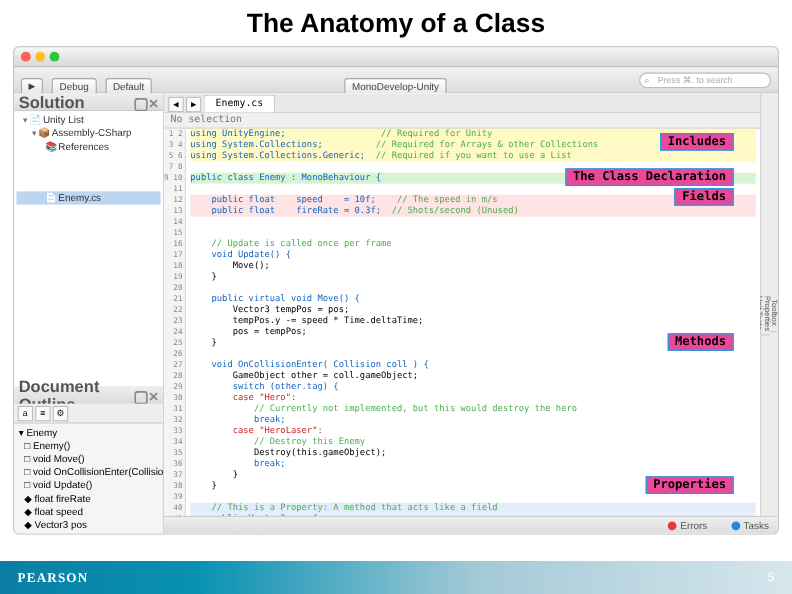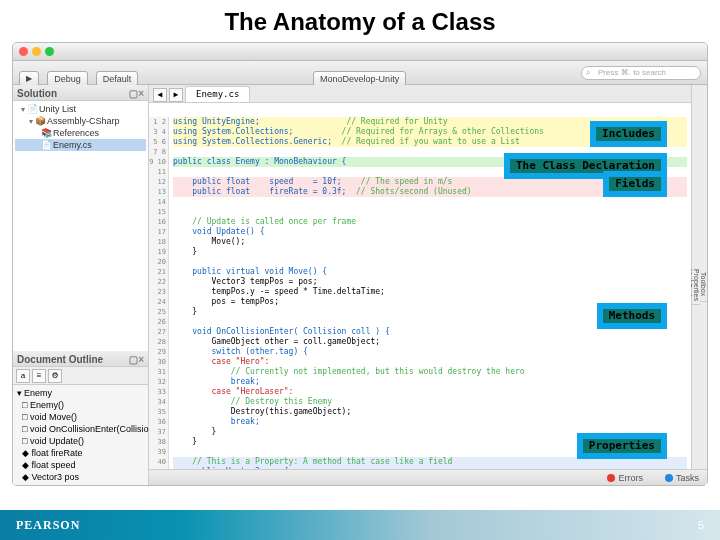--- a/index.html
+++ b/index.html
@@ -62,29 +62,29 @@
   
   .body {
     display:flex; height: 400px; background:#fff;
   }
   .sidebar {
     width: 136px; border-right:1px solid #ccc;
     background:#f5f5f5; display:flex; flex-direction:column;
   }
   .pane-head {
     height:16px; background:linear-gradient(#eee,#ddd);
-    border-bottom:1px solid #ccc; font-size:10px; font-weight:bold;
+    border-bottom:1px solid #ccc; font-size:15px; font-weight:bold;
     color:#555; padding:2px 4px 0; display:flex; align-items:center;
   }
   .pane-head .close { margin-left:auto; color:#888;}
   .tree { flex:1; background:#fff; padding:2px 2px; font-size:9px; color:#333; overflow:hidden;}
   .tree-item { padding:1px 0 1px 6px; white-space:nowrap;}
   .tree-item.l1 { padding-left:14px;}
   .tree-item.l2 { padding-left:26px;}
-  .tree-item.sel { background:#bcd6f2;}
+  .tree-item.sel { background:#bcd6f2;margin-top:35px;}
   .tri::before { content:"▾"; color:#777; margin-right:2px; font-size:8px;}
   .icn { display:inline-block; width:10px; text-align:center; margin-right:2px;}
   .outline-bar {
     height:18px; background:#eee; border-bottom:1px solid #ccc;
     display:flex; align-items:center; gap:2px; padding:0 3px;
   }
   .ob-btn { width:14px; height:14px; border:1px solid #bbb; background:#fafafa; font-size:8px; display:flex;align-items:center;justify-content:center;}
   .outline-list { font-size:9px; padding:2px 4px;}
   .outline-list div { padding:1px 0; white-space:nowrap;}
   
@@ -123,21 +123,21 @@
   .cm { color:#4caf50;}
   .st { color:#c62828;}
   .rightrail {
     width:16px; background:#ececec; border-left:1px solid #ccc;
     display:flex; flex-direction:column; align-items:center;
     font-size:7px; color:#555; writing-mode: vertical-rl; text-orientation:mixed;
   }
   .rightrail div { padding:4px 0; border-bottom:1px solid #ccc;}
   
   .callout {
-    position:absolute; background:#0f766e; border:6px solid #0ea5e9;
+    position:absolute; background:#ec4899; border:1px solid #0ea5e9;
     font-size:11px; font-weight:bold; padding:2px 6px;
     z-index:20;
   }
   .statusbar {
     position:absolute; bottom:0; left:0; right:0; height:16px;
     background:linear-gradient(#eee,#ddd); border-top:1px solid #ccc;
     display:flex; align-items:center; justify-content:flex-end;
     gap:22px; padding:0 8px; font-size:9px; color:#555;
   }
   .status-item { display:flex; align-items:center; gap:3px;}
@@ -228,20 +228,21 @@
       </div>
     </div>
 
     <div class="editor-wrap">
       <div class="editor">
         <div class="tabstrip">
           <div class="nav-btn">◀</div>
           <div class="nav-btn">▶</div>
           <div class="file-tab">Enemy.cs</div>
         </div>
+        <div class="subhead">No selection</div>
 
         <div class="gutter">1
 2
 3
 4
 5
 6
 7
 8
 9
@@ -299,21 +300,21 @@
 <span class="st">        case "Hero":</span>
 <span class="cm">            // Currently not implemented, but this would destroy the hero</span>
 <span class="kw">            break;</span>
 <span class="st">        case "HeroLaser":</span>
 <span class="cm">            // Destroy this Enemy</span>
 <span>            Destroy(this.gameObject);</span>
 <span class="kw">            break;</span>
 <span>        }</span>
 <span>    }</span>
 
-<span class="hl-blue"><span class="cm">    // This is a Property: A method that case like a field</span></span><span class="hl-blue"><span class="kw">    public Vector3 pos {</span></span><span class="hl-blue"><span class="kw">        get {</span></span></div>
+<span class="hl-blue"><span class="cm">    // This is a Property: A method that acts like a field</span></span><span class="hl-blue"><span class="kw">    public Vector3 pos {</span></span><span class="hl-blue"><span class="kw">        get {</span></span></div>
 
         <div class="callout" style="top:36px; right:24px;">Includes</div>
         <div class="callout" style="top:68px; right:24px;">The Class Declaration</div>
         <div class="callout" style="top:86px; right:24px;">Fields</div>
         <div class="callout" style="top:218px; right:24px;">Methods</div>
         <div class="callout" style="top:348px; right:24px;">Properties</div>
 
         <div class="footnote" style="position:absolute; bottom:4px; left:60px;">
           <span class="arrow"></span><span>p.s. Line numbers are handled automatically by Mono.Develop</span>
         </div>

